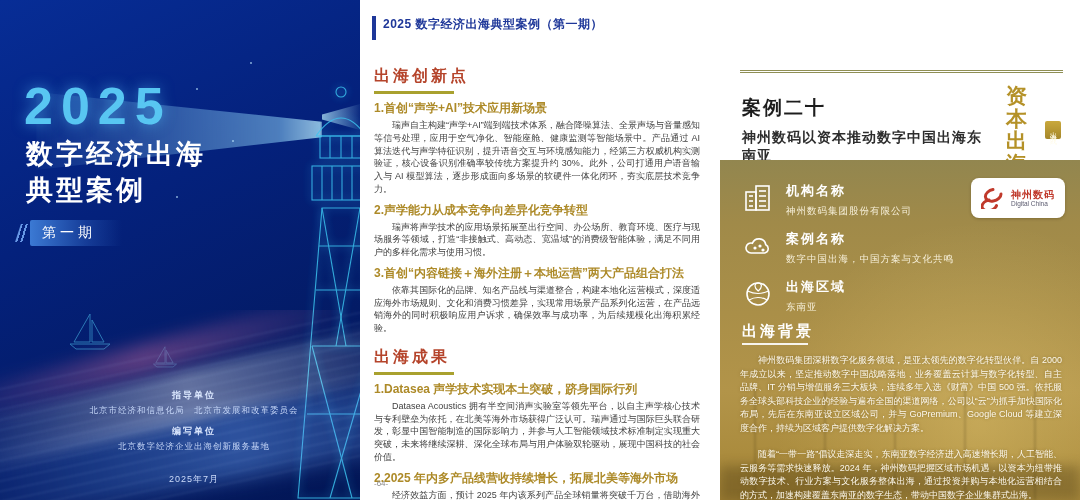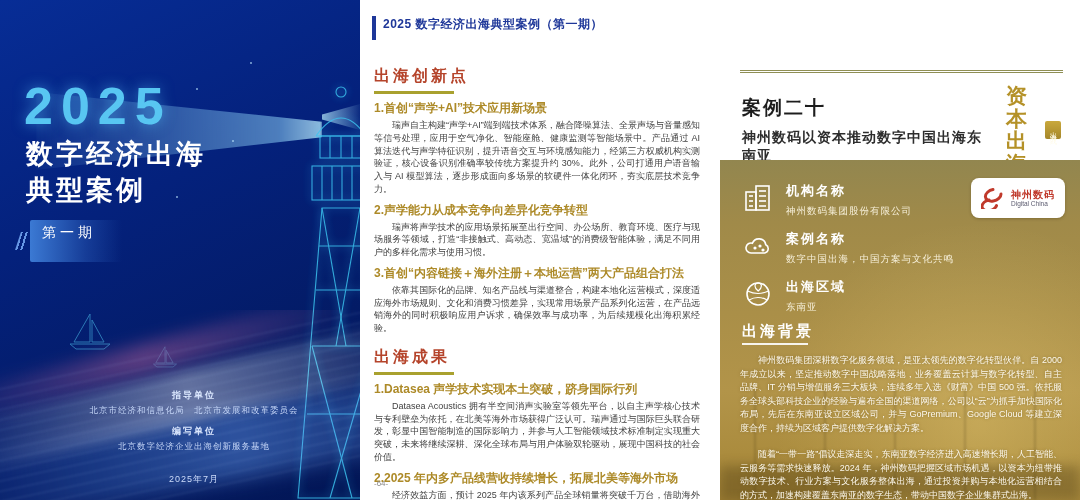--- a/index.html
+++ b/index.html
@@ -29,21 +29,21 @@
     background:repeating-linear-gradient(0deg, transparent 0 9px, rgba(190,220,255,.5) 9px 10px); filter:blur(1px); }
   .boat { position:absolute; opacity:.55; }
   .cover-year { position:absolute; left:24px; top:76px; font-size:52px; font-weight:bold;
     color:#58c6f2; letter-spacing:8px; text-shadow:0 0 14px rgba(90,200,255,.55); }
   .cover-t1 { position:absolute; left:26px; top:136px; font-size:27px; font-weight:bold; color:#ffffff; letter-spacing:3px; }
   .cover-t2 { position:absolute; left:26px; top:172px; font-size:27px; font-weight:bold; color:#ffffff; letter-spacing:3px; }
   .issue-wrap { position:absolute; left:18px; top:220px; display:flex; align-items:center; }
   .issue-ticks { width:8px; height:18px; margin-right:4px;
     background:linear-gradient(90deg,#7fb4ff 0 2px, transparent 2px 5px, #7fb4ff 5px 7px, transparent 7px);
     transform:skewX(-18deg); opacity:.8; }
-  .issue-badge { padding:4px 26px 20px 12px; font-size:14px; color:#fff; letter-spacing:4px;
+  .issue-badge { padding:4px 26px 4px 12px; font-size:14px; color:#fff; letter-spacing:4px;
     background:linear-gradient(90deg, rgba(62,126,216,.95), rgba(44,96,190,.45) 60%, rgba(40,90,185,0)); border-radius:2px; }
   .cover-footer { position:absolute; left:0; bottom:14px; width:100%; text-align:center; color:#cddcfb; }
   .cf-label { font-size:9px; font-weight:bold; letter-spacing:2px; margin-top:8px; color:#dce8ff; }
   .cf-line  { font-size:8.5px; margin-top:3px; letter-spacing:1px; color:#c3d4f6; }
   .cf-date  { font-size:9px; margin-top:20px; letter-spacing:1px; color:#cddcfb; }
 
   
   .page-mid { position:absolute; left:360px; top:0; width:360px; height:500px; background:#fff; overflow:hidden; }
   .mid-header { display:flex; align-items:flex-start; margin:16px 0 8px 12px; }
   .mid-header .vbar { width:4px; height:24px; background:#1e3799; margin-right:7px; }

